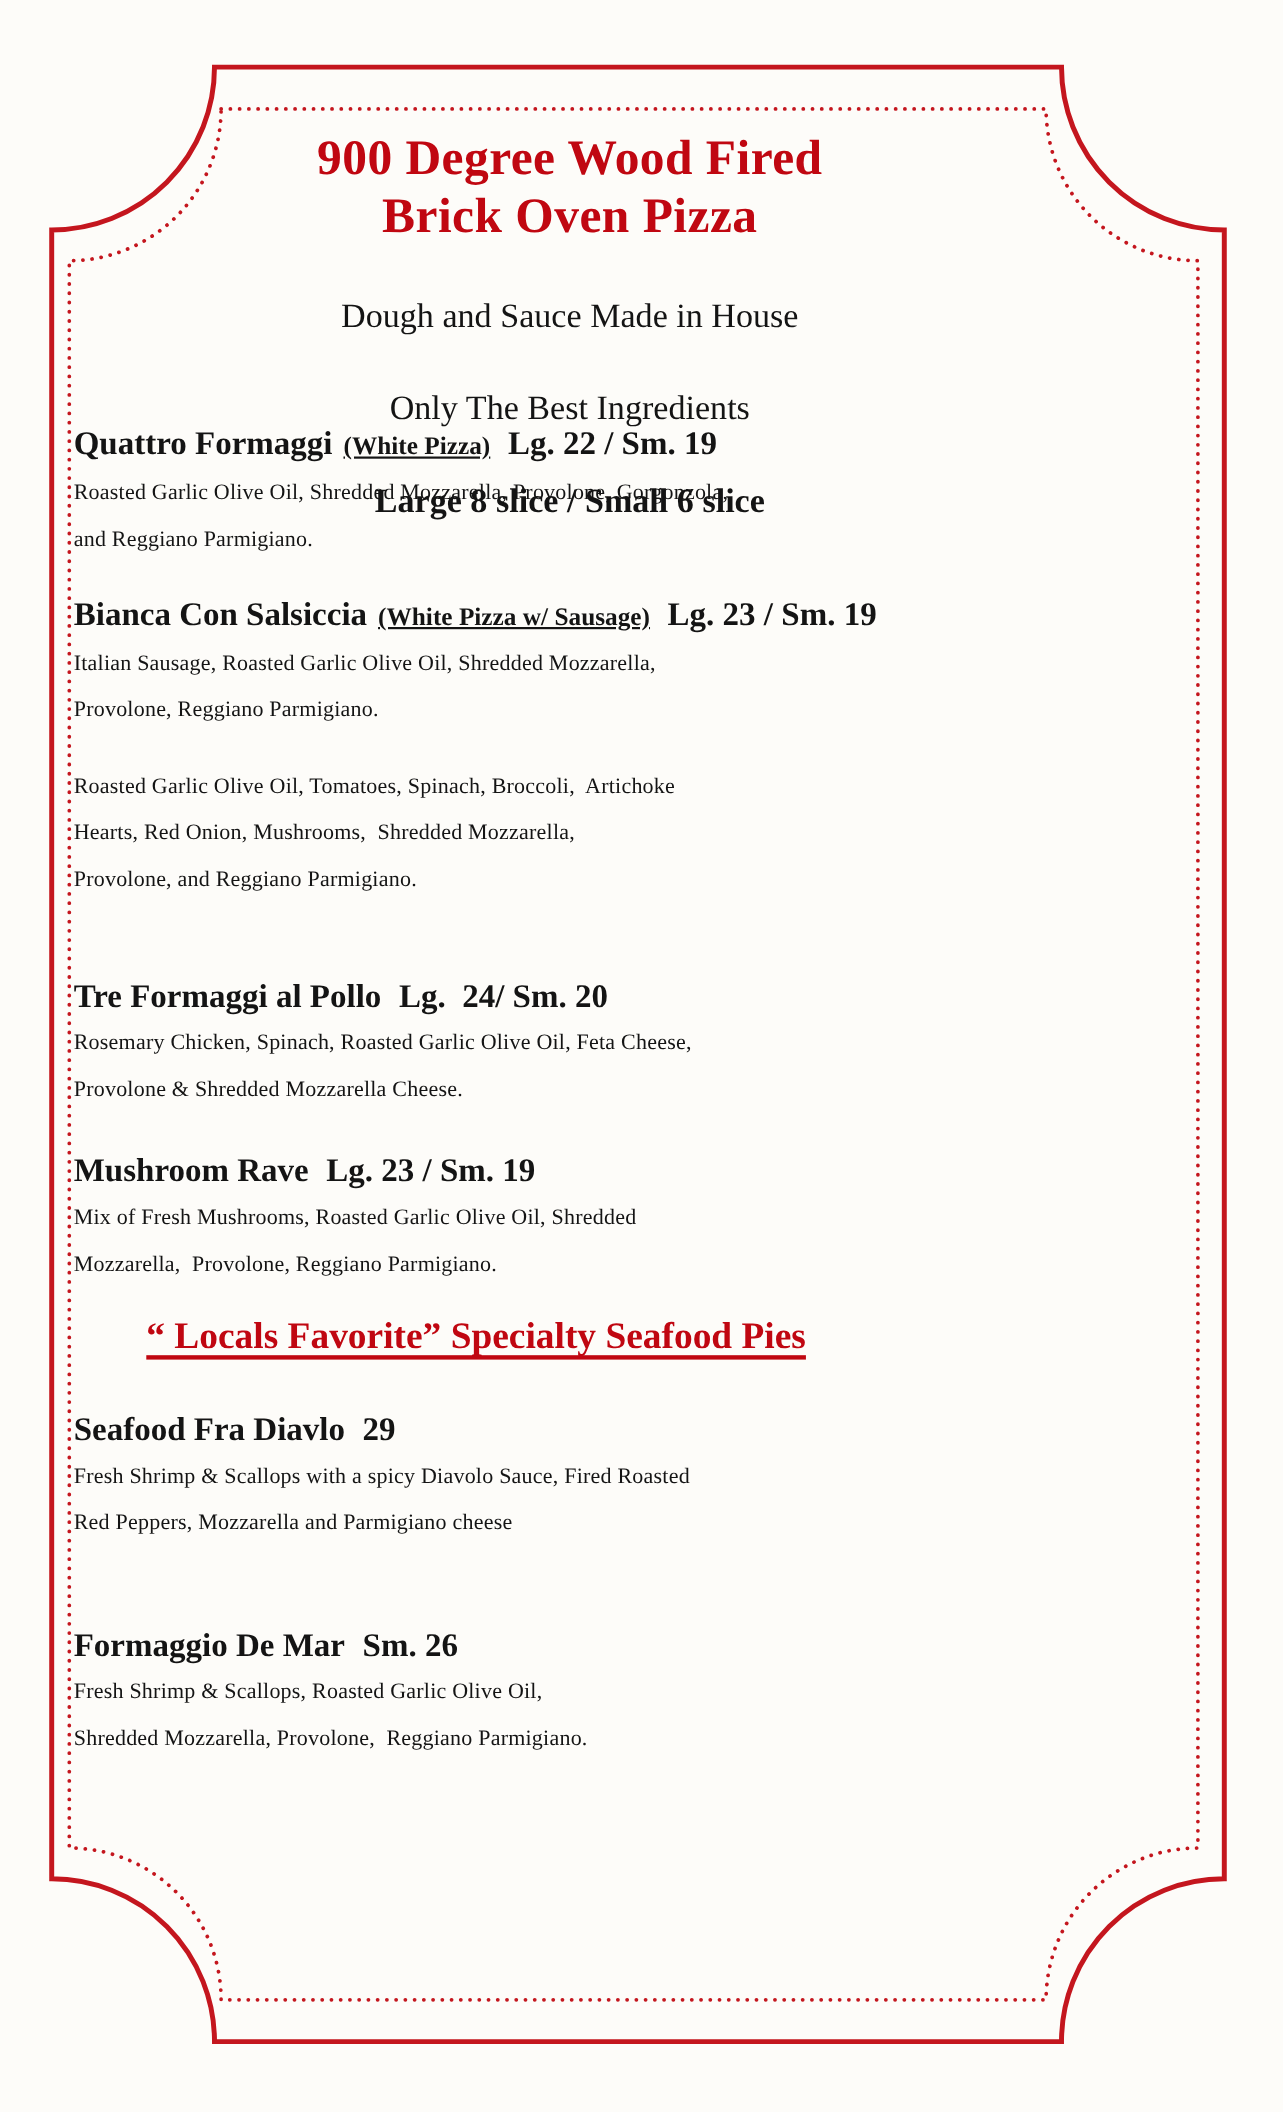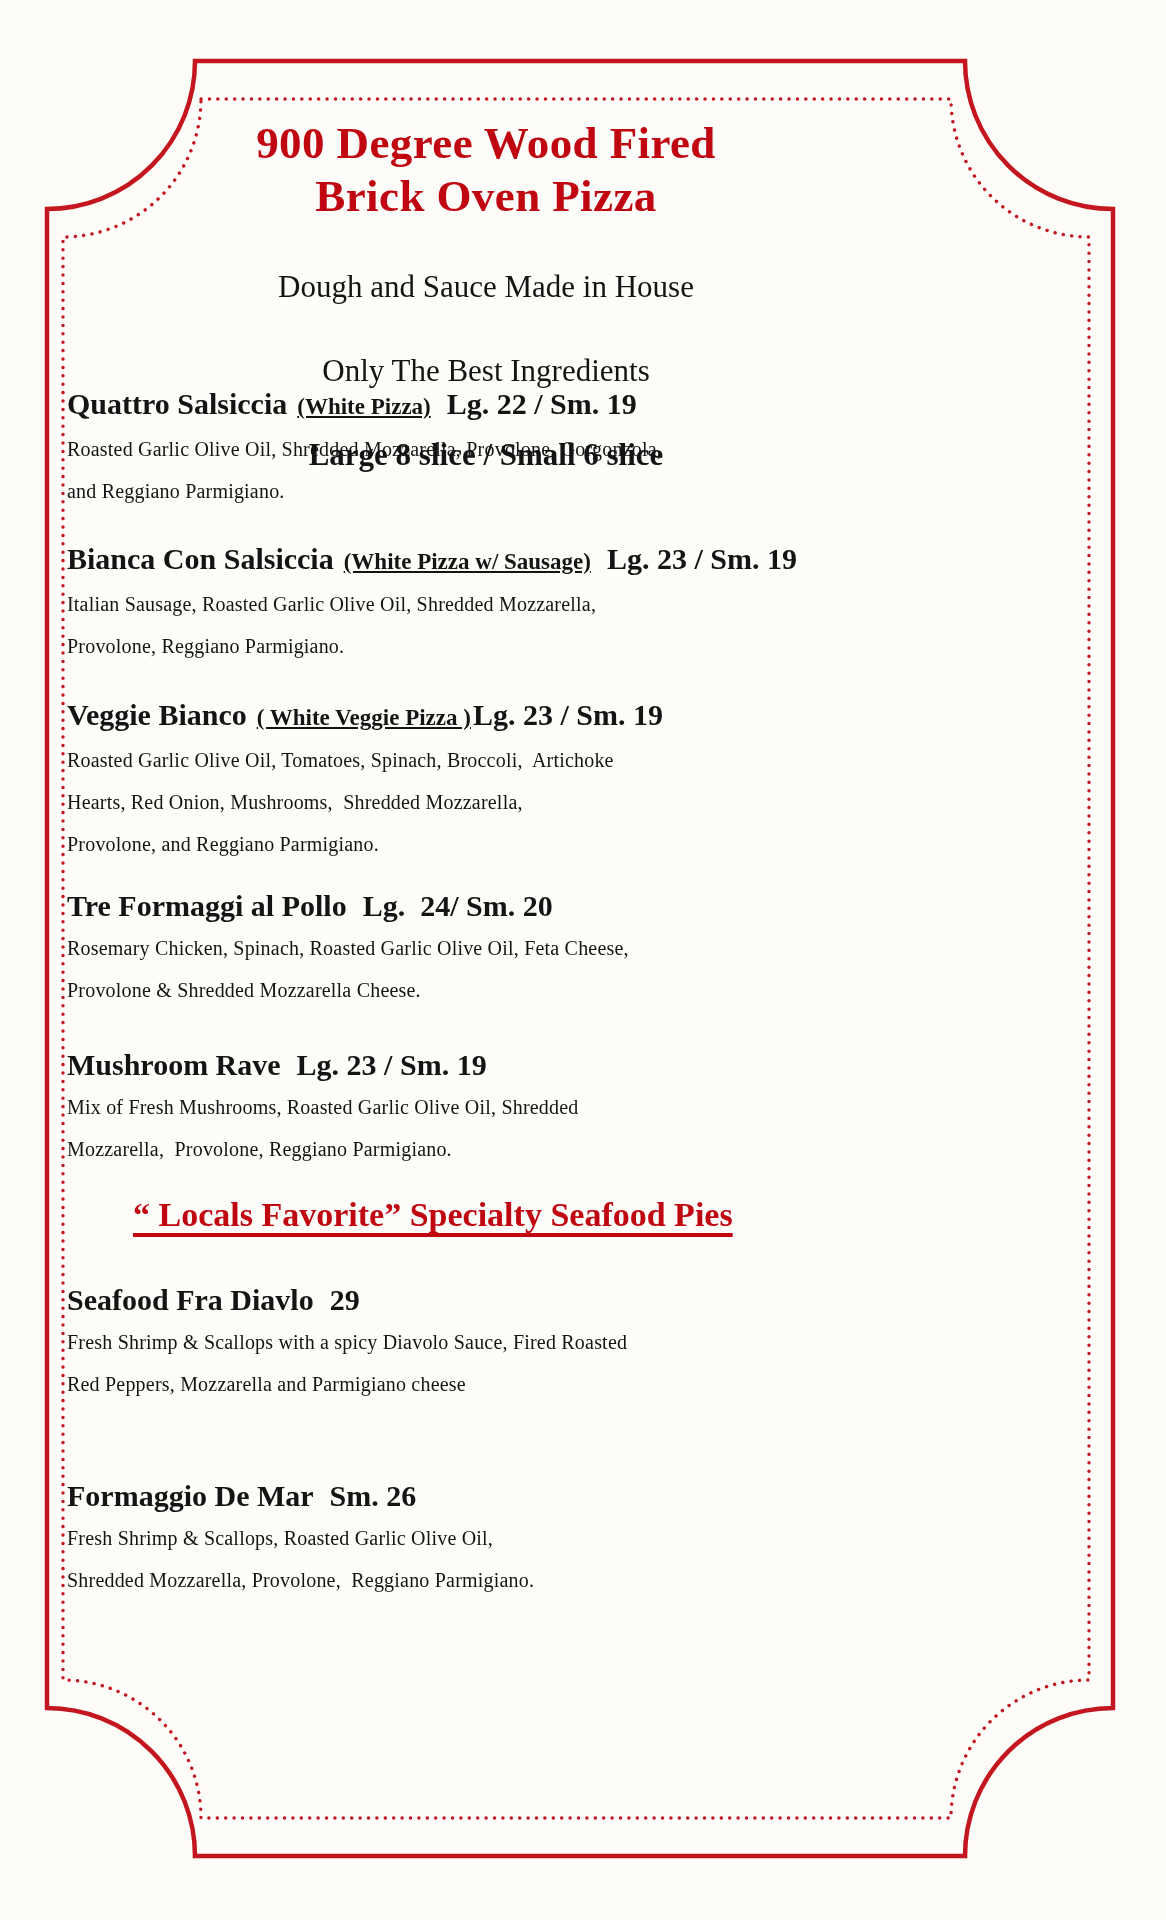--- a/index.html
+++ b/index.html
@@ -4,21 +4,21 @@
 <style>
   :root { --red: #c00711; --border-red: #c4161e; --ink: #141414; }
   html,body { margin:0; padding:0; }
   body {
     width:1166px; height:1920px; position:relative;
     background:#fdfcf9; overflow:hidden;
     font-family:"Liberation Serif", serif; color:var(--ink);
   }
   .frame-svg { position:absolute; left:0; top:0; width:1166px; height:1920px; }
 
-  .header { position:absolute; top:117px; left:0; width:972px; text-align:center; }
+  .header { position:absolute; top:117px; left:0; width:972px; text-align:center;padding-left:32px; }
   .title-line { font-size:45px; font-weight:bold; color:var(--red); line-height:53px; letter-spacing:0.4px; }
   .sub-line { font-size:31px; line-height:40px;margin-top:44px; }
   .sub-bold { font-weight:bold; }
 
   .item { position:absolute; left:67px; width:1030px; }
   .item-head { font-size:30px; font-weight:bold; line-height:42px; white-space:pre; }
   .item-note { font-size:23px; margin-left:10px;text-decoration:underline; }
   .item-note:empty { display:none; }
   .item-price { margin-left:16px; }
   .item-veggie .item-price { margin-left:2px; }
@@ -48,33 +48,32 @@
 
 <div class="header">
   <div class="title-line">900 Degree Wood Fired</div>
   <div class="title-line">Brick Oven Pizza</div>
   <div class="sub-line">Dough and Sauce Made in House</div>
   <div class="sub-line">Only The Best Ingredients</div>
   <div class="sub-line sub-bold">Large  8 slice / Small 6 slice</div>
 </div>
 
 <div class="item item-quattro">
-  <div class="item-head"><span>Quattro Salsiccia</span><span class="item-note">(White Pizza)</span><span class="item-price">Lg. 22 / Sm. 19</span></div>
+  <div class="item-head"><span>Quattro Formaggi</span><span class="item-note">(White Pizza)</span><span class="item-price">Lg. 22 / Sm. 19</span></div>
   <div class="item-desc">Roasted Garlic Olive Oil, Shredded Mozzarella, Provolone, Gorgonzola,
 and Reggiano Parmigiano.</div>
 </div>
 
 <div class="item item-bianca">
   <div class="item-head"><span>Bianca Con Salsiccia</span><span class="item-note">(White Pizza w/ Sausage)</span><span class="item-price">Lg. 23 / Sm. 19</span></div>
   <div class="item-desc">Italian Sausage, Roasted Garlic Olive Oil, Shredded Mozzarella,
 Provolone, Reggiano Parmigiano.</div>
 </div>
 
 <div class="item item-veggie">
-  <div class="item-head"><span>Veggie Bianco</span><span class="item-note">( White Veggie Pizza )</span><span class="item-price">Lg. 23 / Sm. 19</span></div>
   <div class="item-desc">Roasted Garlic Olive Oil, Tomatoes, Spinach, Broccoli,  Artichoke
 Hearts, Red Onion, Mushrooms,  Shredded Mozzarella,
 Provolone, and Reggiano Parmigiano.</div>
 </div>
 
 <div class="item item-tre">
   <div class="item-head"><span>Tre Formaggi al Pollo</span><span class="item-price">Lg.  24/ Sm. 20</span></div>
   <div class="item-desc">Rosemary Chicken, Spinach, Roasted Garlic Olive Oil, Feta Cheese,
 Provolone &amp; Shredded Mozzarella Cheese.</div>
 </div>

